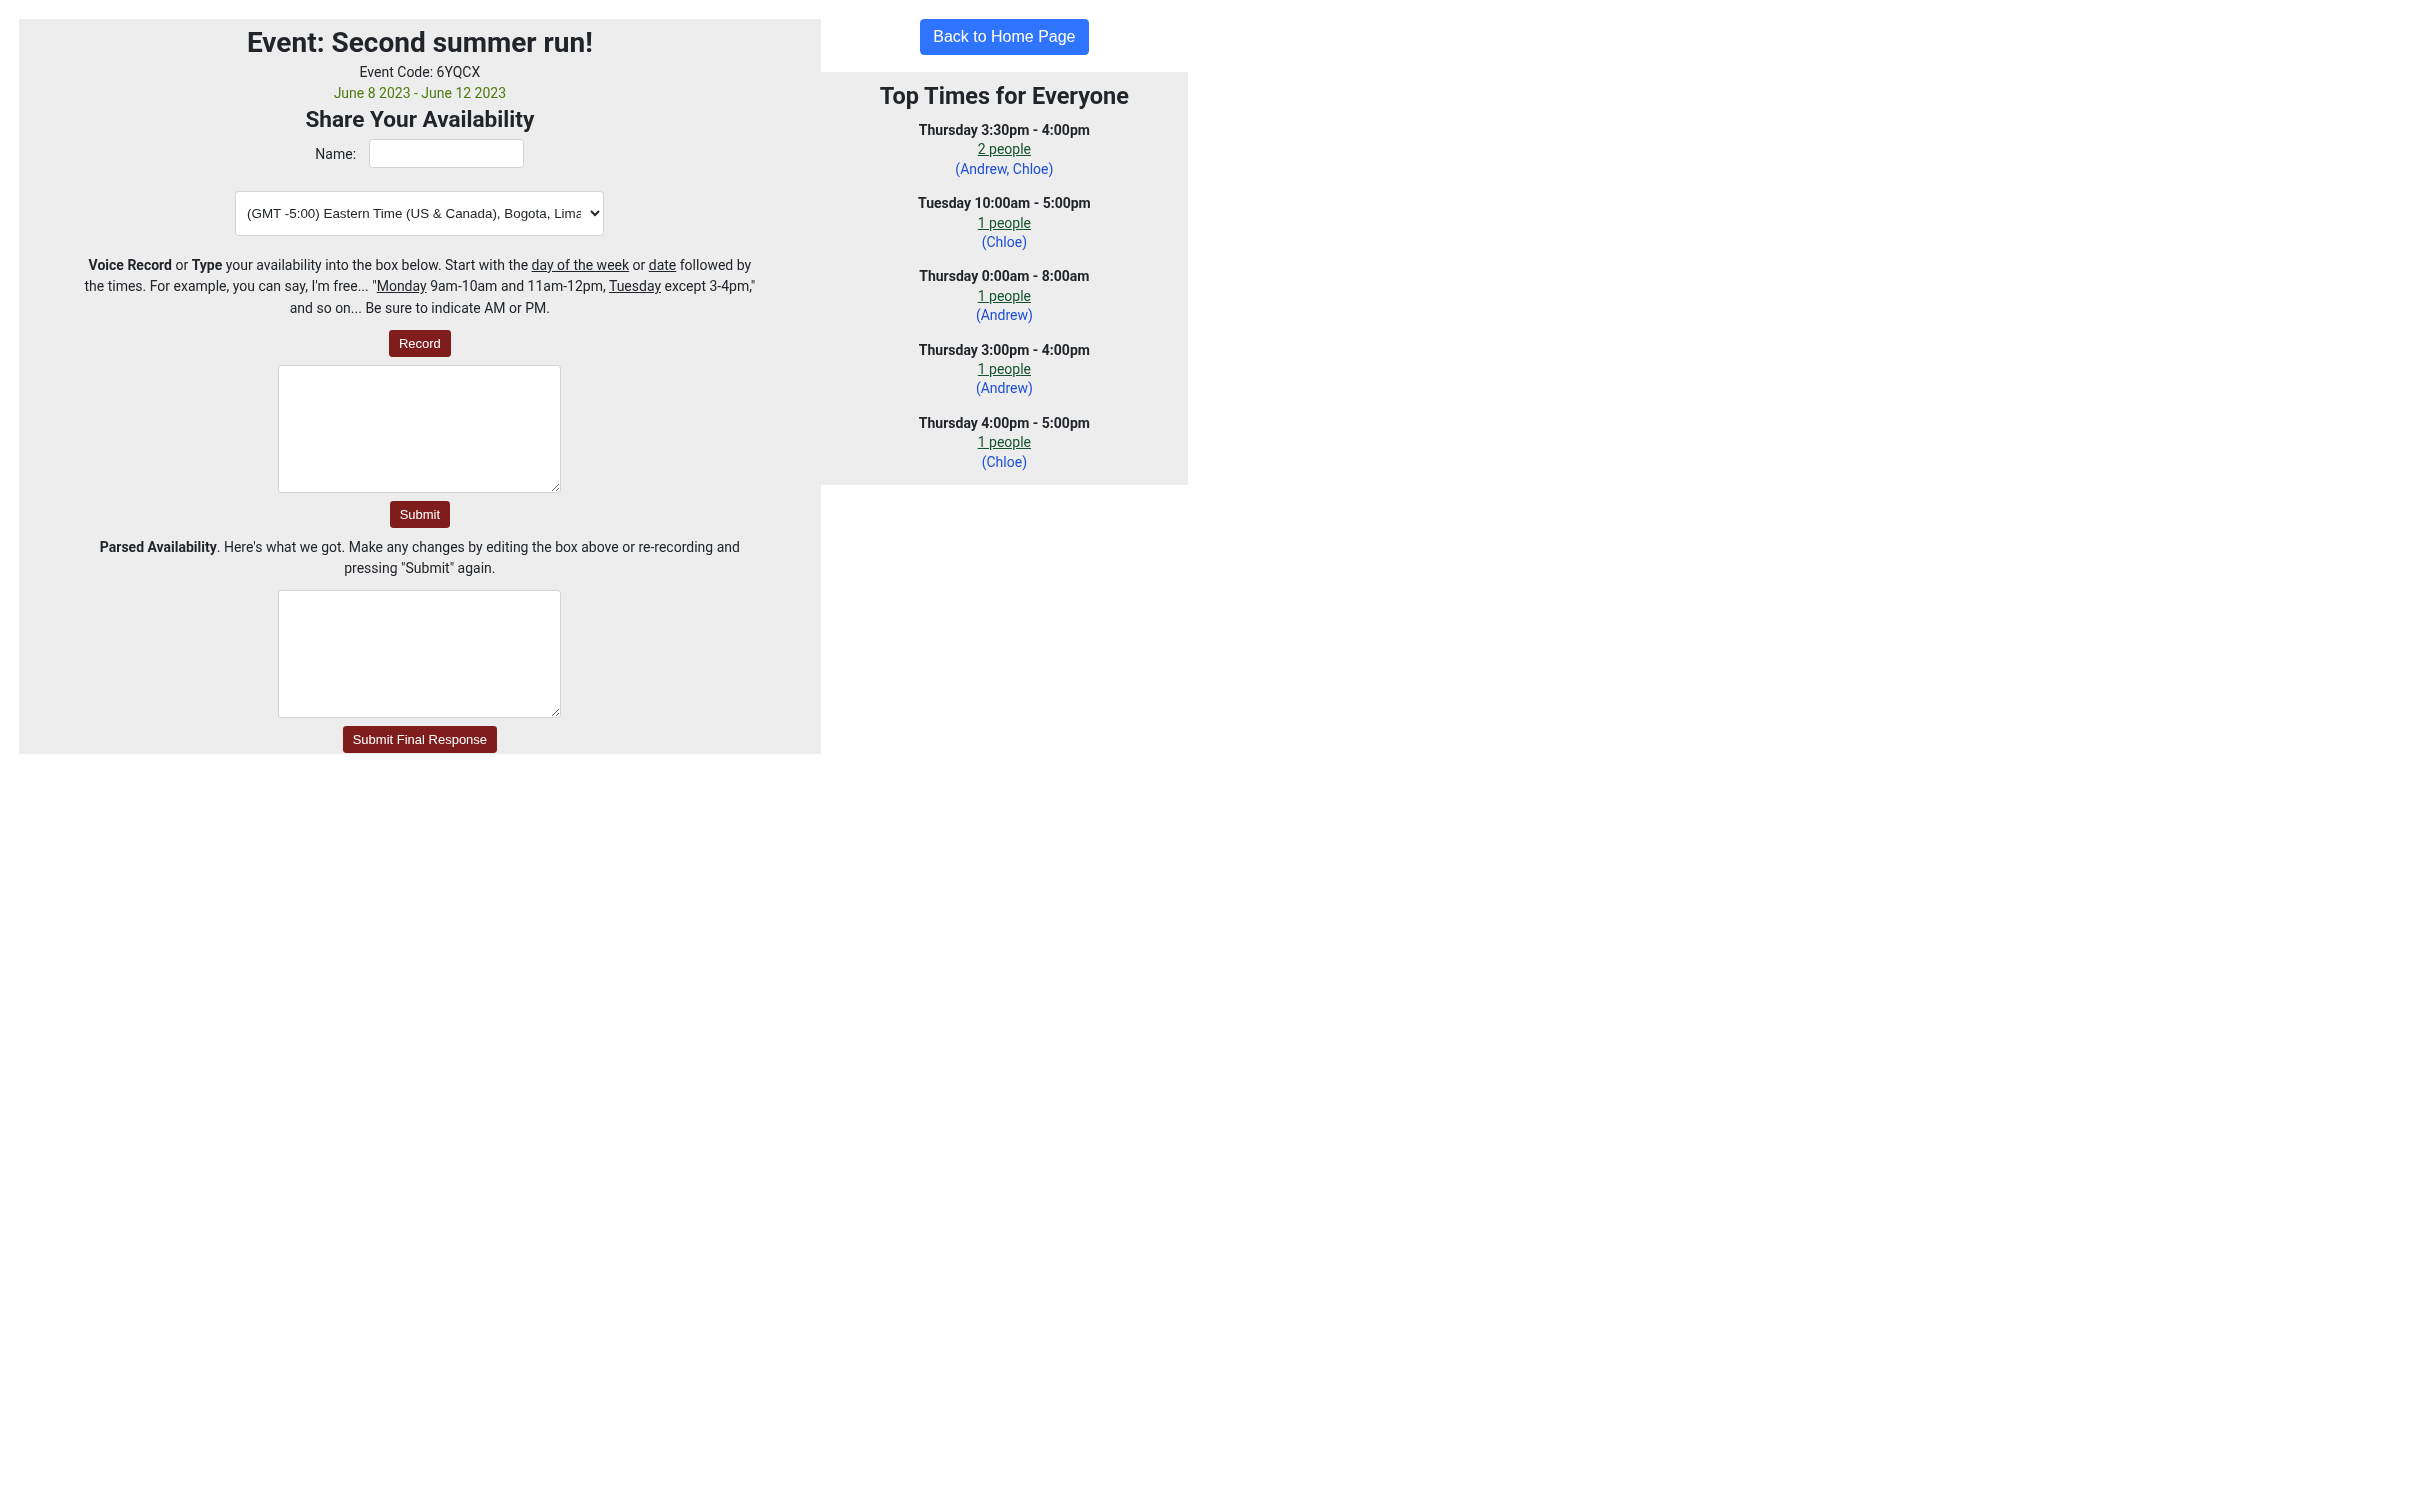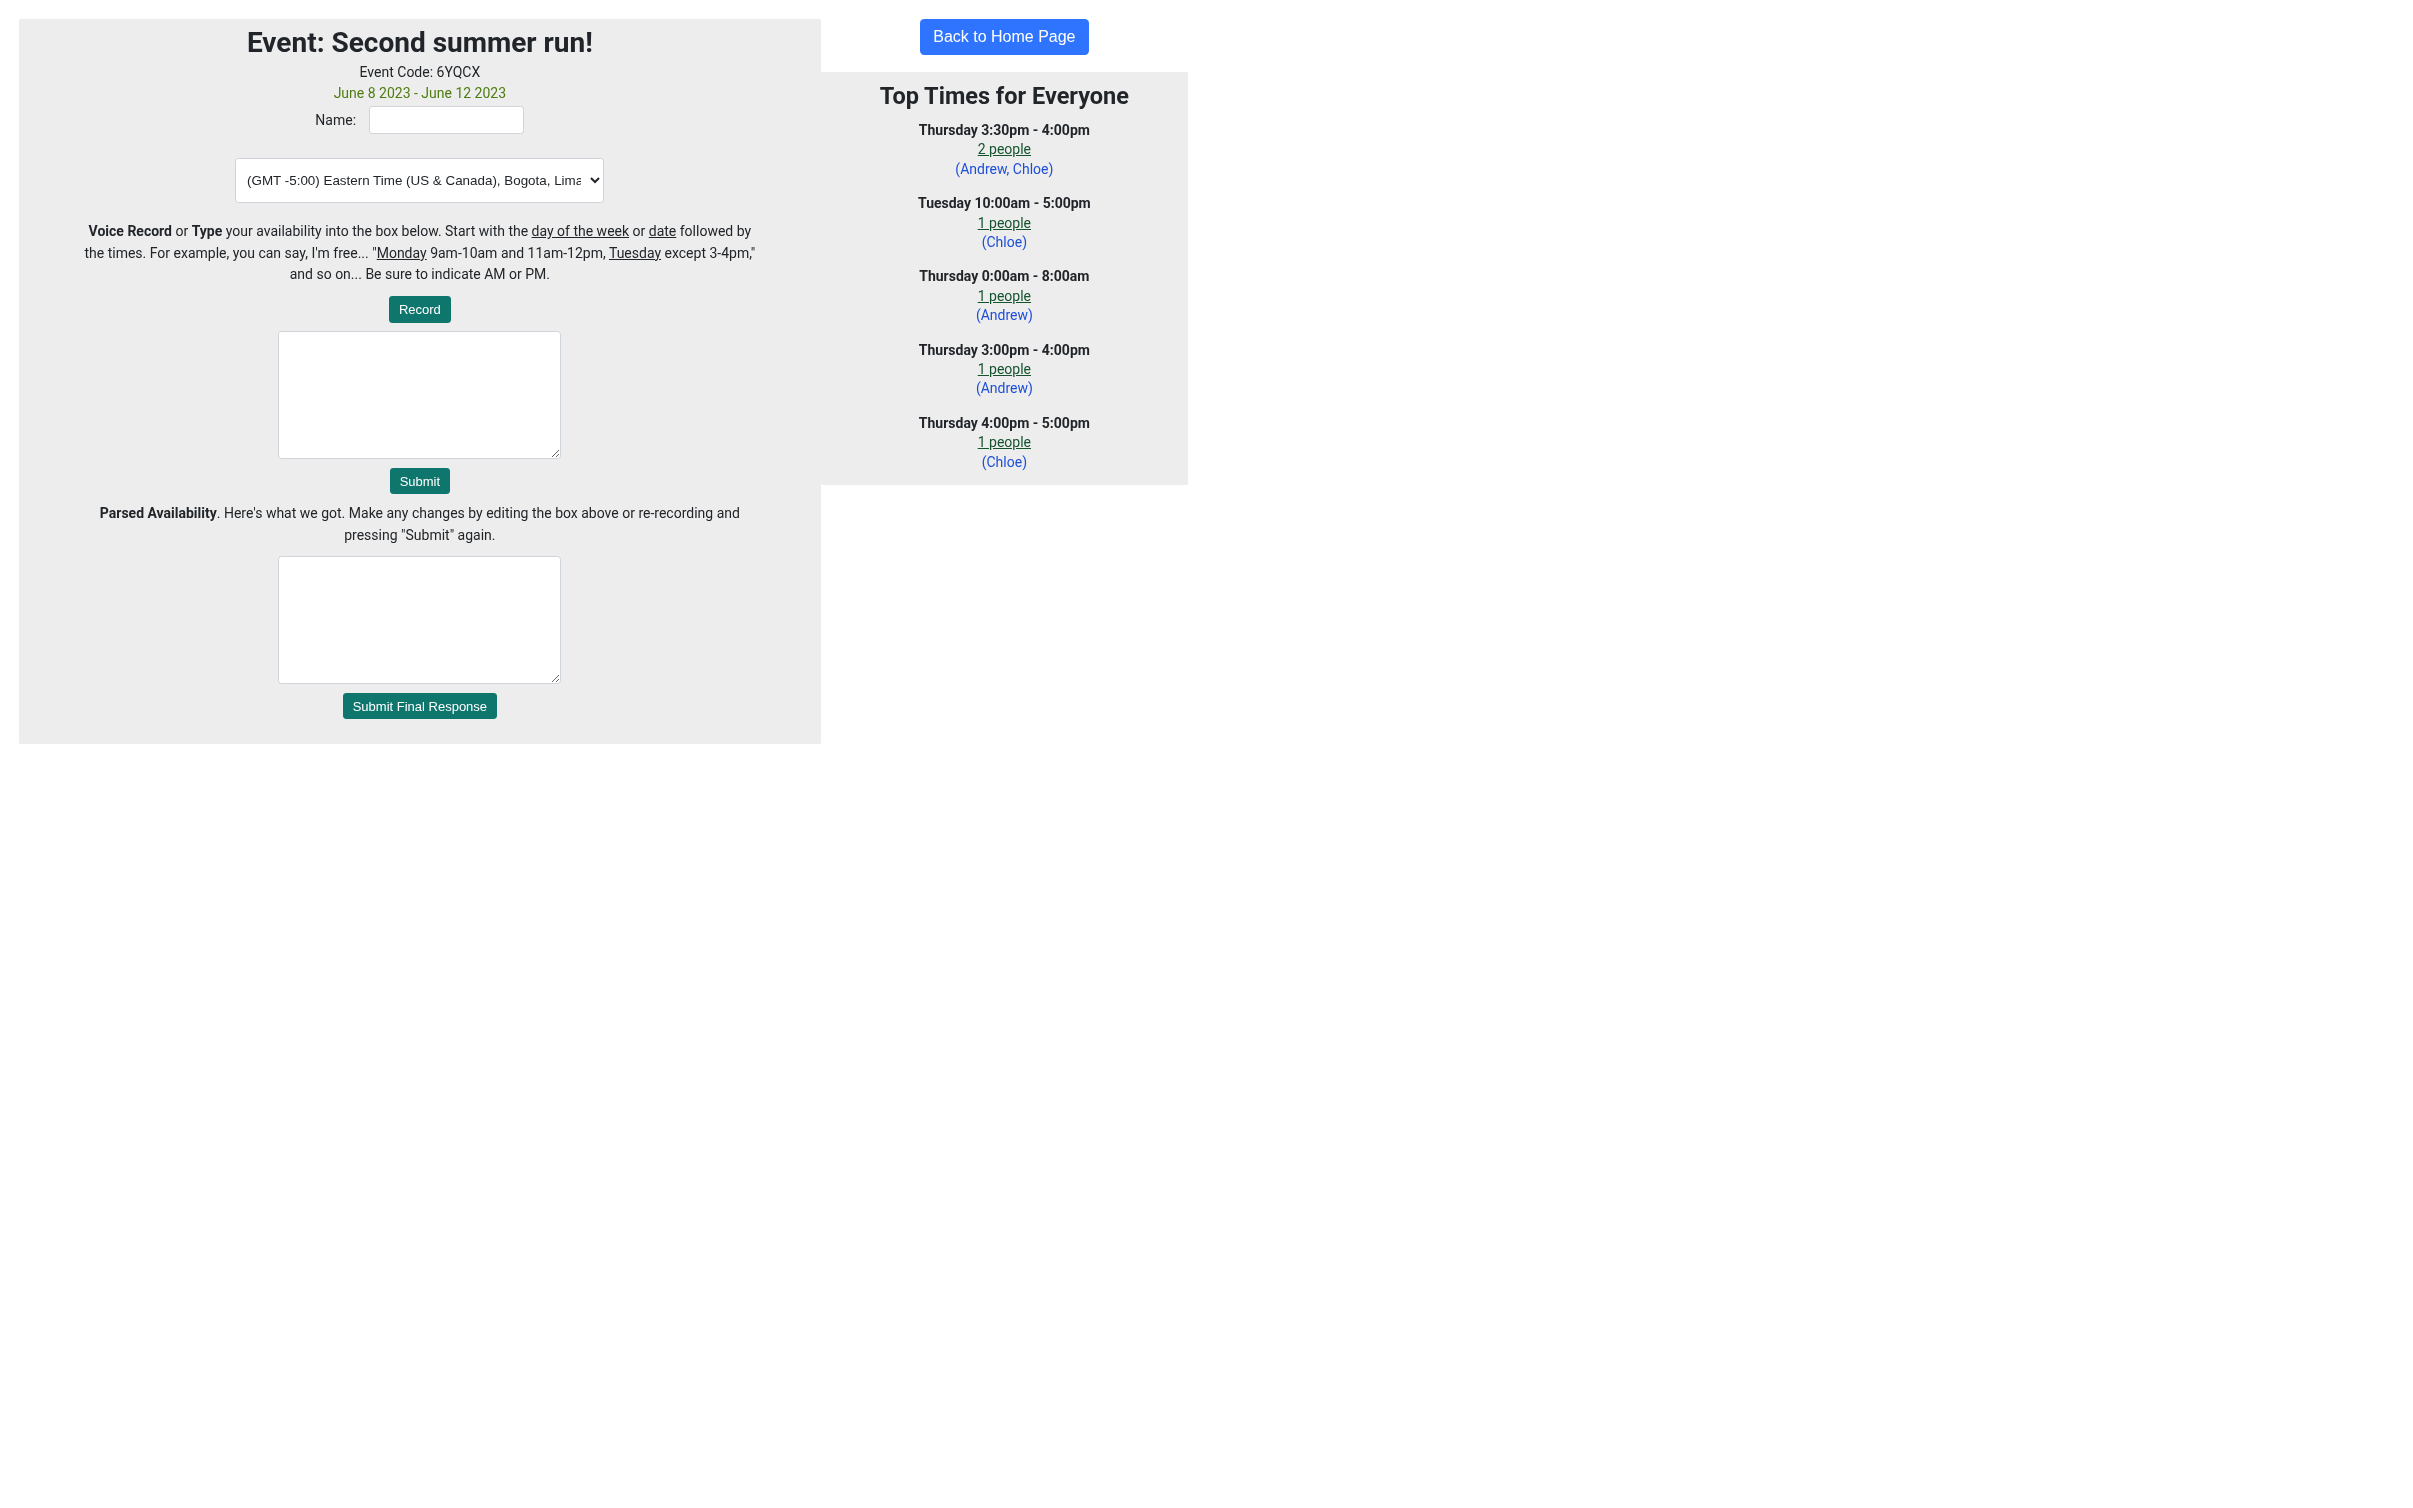--- a/index.html
+++ b/index.html
@@ -91,21 +91,21 @@
       font-size: 14px;
       line-height: 1.55;
       color: #212529;
       margin-bottom: 10px;
       text-align: center;
     }
     .instructions b { font-weight: 700; }
     .instructions .u { text-decoration: underline; }
     .instructions .i { }
     .btn {
-      background: #0f766e;
+      background: #7f1d1d;
       color: #fff;
       border: none;
       border-radius: 3.4px;
       padding: 5.9px 10px;
       font-size: 13px;
       cursor: pointer;
       display: inline-block;
     }
     .btn-row { margin-bottom: 8.4px; }
     .ta {
@@ -172,20 +172,21 @@
   </style>
 </head>
 <body>
 
 <div class="layout">
   <div class="left-col">
     <div class="main-panel">
       <h1 class="event-title">Event: Second summer run!</h1>
       <div class="event-code">Event Code: 6YQCX</div>
       <div class="date-range">June 8 2023 - June 12 2023</div>
+      <h2 class="share-heading">Share Your Availability</h2>
 
       <div class="name-row">
         <span class="name-label">Name:</span>
         <input type="text" class="name-input" value="" style="">
       </div>
 
       <select class="tz-select">
         <option>(GMT -5:00) Eastern Time (US &amp; Canada), Bogota, Lima</option>
       </select>
 

